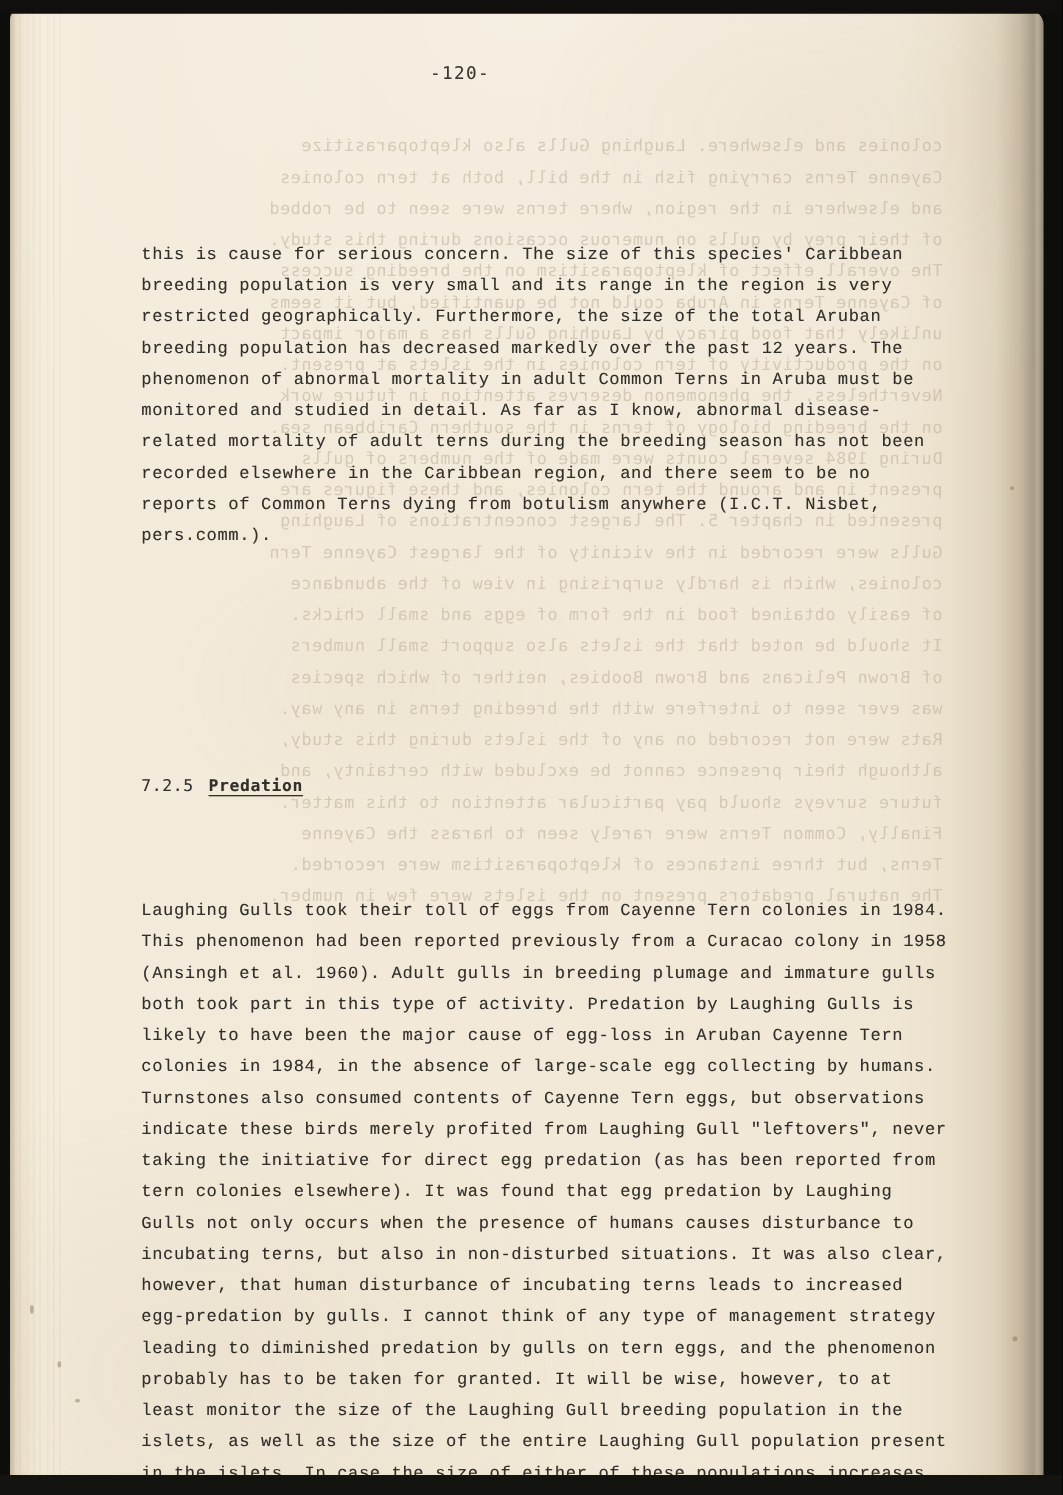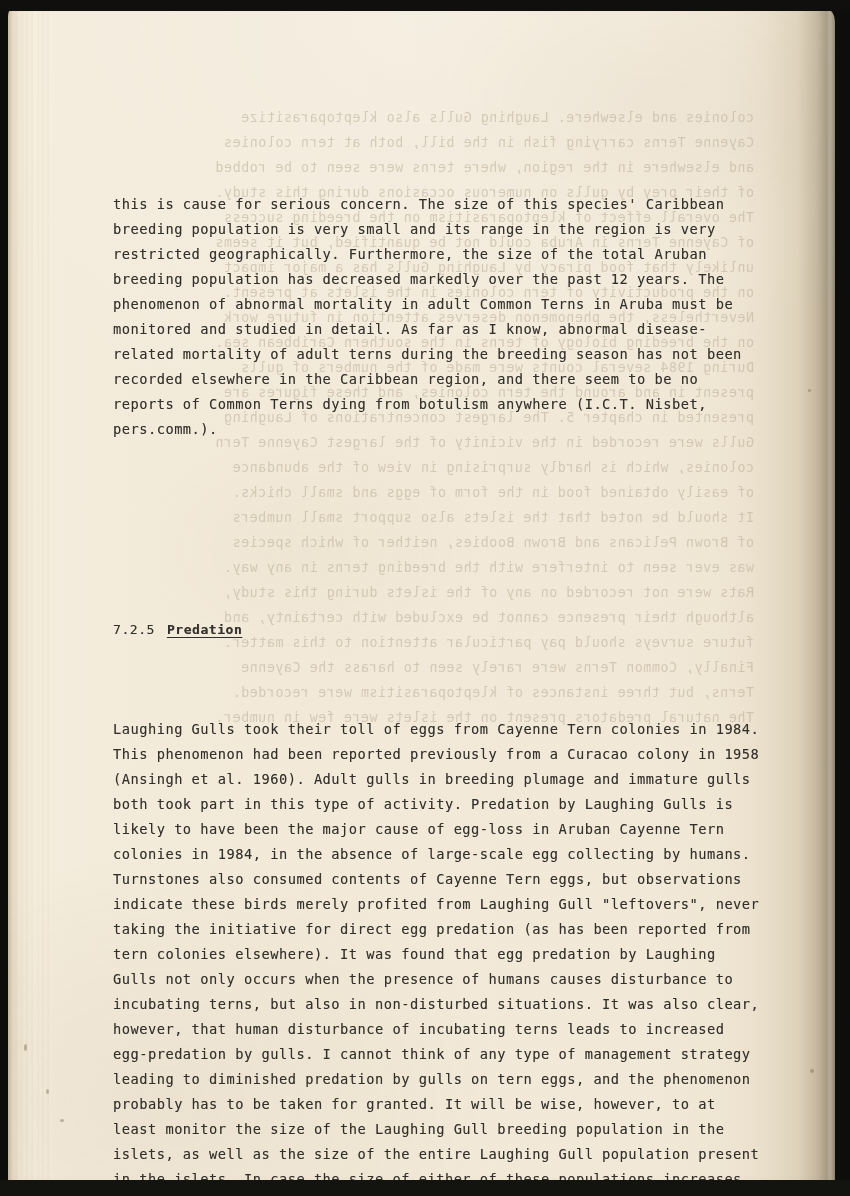--- a/index.html
+++ b/index.html
@@ -176,20 +176,21 @@
     font-size: 13.6px;
     line-height: 25px;
     letter-spacing: 0.55px;
     color: #312f2a;
     white-space: pre-wrap;
   }
 
   .para {
     margin: 0;
     white-space: pre-wrap;
+    font-family: Liberation Mono, monospace;
   }
 
   .gap {
     height: 25px;
   }
 
   .heading {
     margin: 0;
     font-size: 13px;
     line-height: 25px;
@@ -252,20 +253,21 @@
 was ever seen to interfere with the breeding terns in any way.
 Rats were not recorded on any of the islets during this study,
 although their presence cannot be excluded with certainty, and
 future surveys should pay particular attention to this matter.
 Finally, Common Terns were rarely seen to harass the Cayenne
 Terns, but three instances of kleptoparasitism were recorded.
 The natural predators present on the islets were few in number.</div>
 
     <div class="content">
 
+      <div class="folio">-120-</div>
 
       <div class="body">
 
         <p class="para">this is cause for serious concern. The size of this species' Caribbean breeding population is very small and its range in the region is very restricted geographically. Furthermore, the size of the total Aruban breeding population has decreased markedly over the past 12 years. The phenomenon of abnormal mortality in adult Common Terns in Aruba must be monitored and studied in detail. As far as I know, abnormal disease-related mortality of adult terns during the breeding season has not been recorded elsewhere in the Caribbean region, and there seem to be no reports of Common Terns dying from botulism anywhere (I.C.T. Nisbet, pers.comm.).</p>
 
         <div class="gap"></div>
 
         <h2 class="heading"><span class="hnum">7.2.5</span><span class="htitle">Predation</span></h2>
 
         <p class="para">Laughing Gulls took their toll of eggs from Cayenne Tern colonies in 1984. This phenomenon had been reported previously from a Curacao colony in 1958 (Ansingh et al. 1960). Adult gulls in breeding plumage and immature gulls both took part in this type of activity. Predation by Laughing Gulls is likely to have been the major cause of egg-loss in Aruban Cayenne Tern colonies in 1984, in the absence of large-scale egg collecting by humans. Turnstones also consumed contents of Cayenne Tern eggs, but observations indicate these birds merely profited from Laughing Gull "leftovers", never taking the initiative for direct egg predation (as has been reported from tern colonies elsewhere). It was found that egg predation by Laughing Gulls not only occurs when the presence of humans causes disturbance to incubating terns, but also in non-disturbed situations. It was also clear, however, that human disturbance of incubating terns leads to increased egg-predation by gulls. I cannot think of any type of management strategy leading to diminished predation by gulls on tern eggs, and the phenomenon probably has to be taken for granted. It will be wise, however, to at least monitor the size of the Laughing Gull breeding population in the islets, as well as the size of the entire Laughing Gull population present in the islets. In case the size of either of these populations increases markedly, the productivity of Cayenne Tern colonies will be depressed. Laughing Gulls also kleptoparasitize Cayenne Terns carrying fish in the bill, both at tern colonies and elsewhere.</p>

